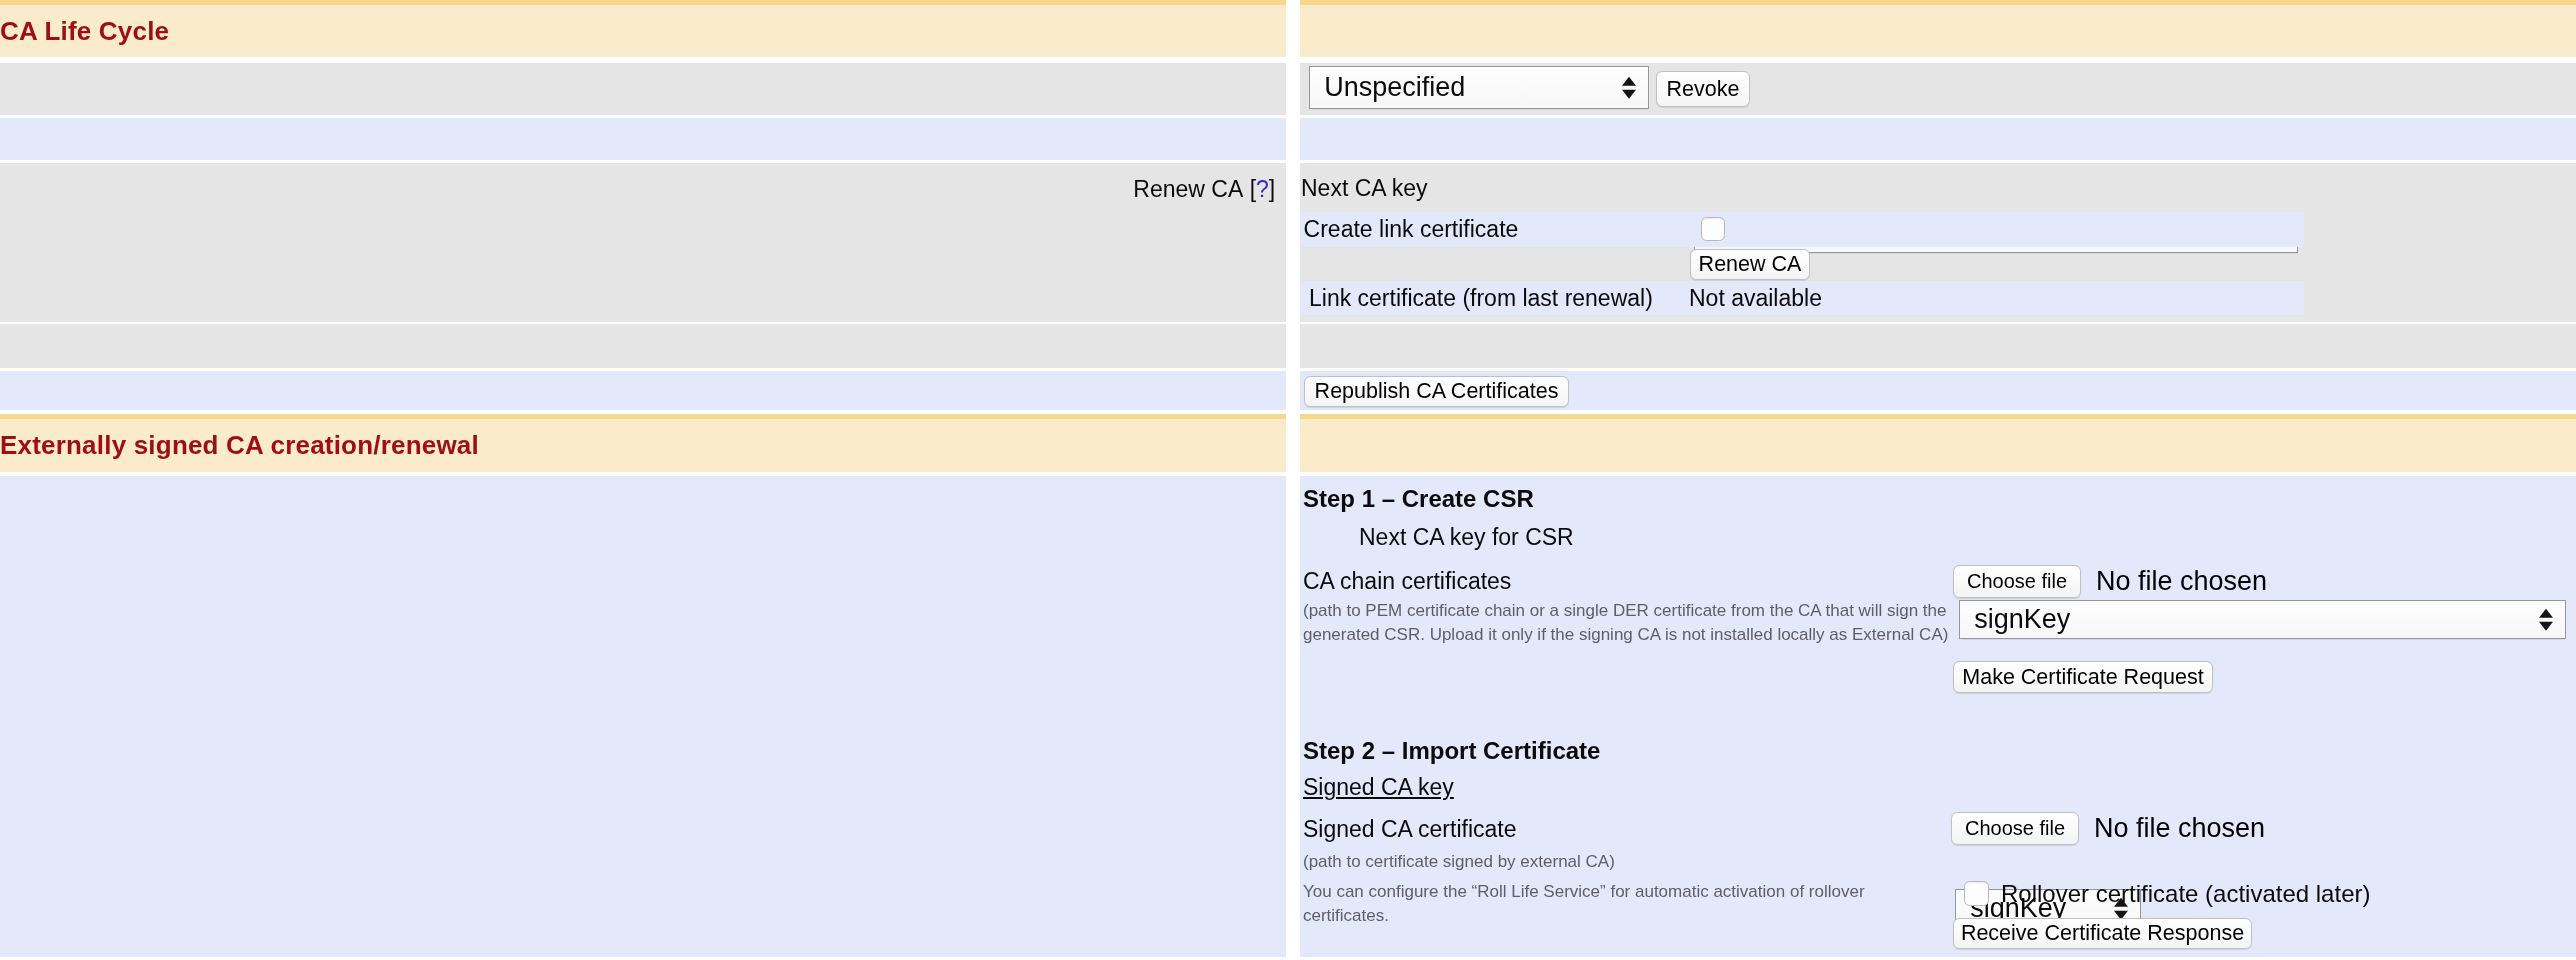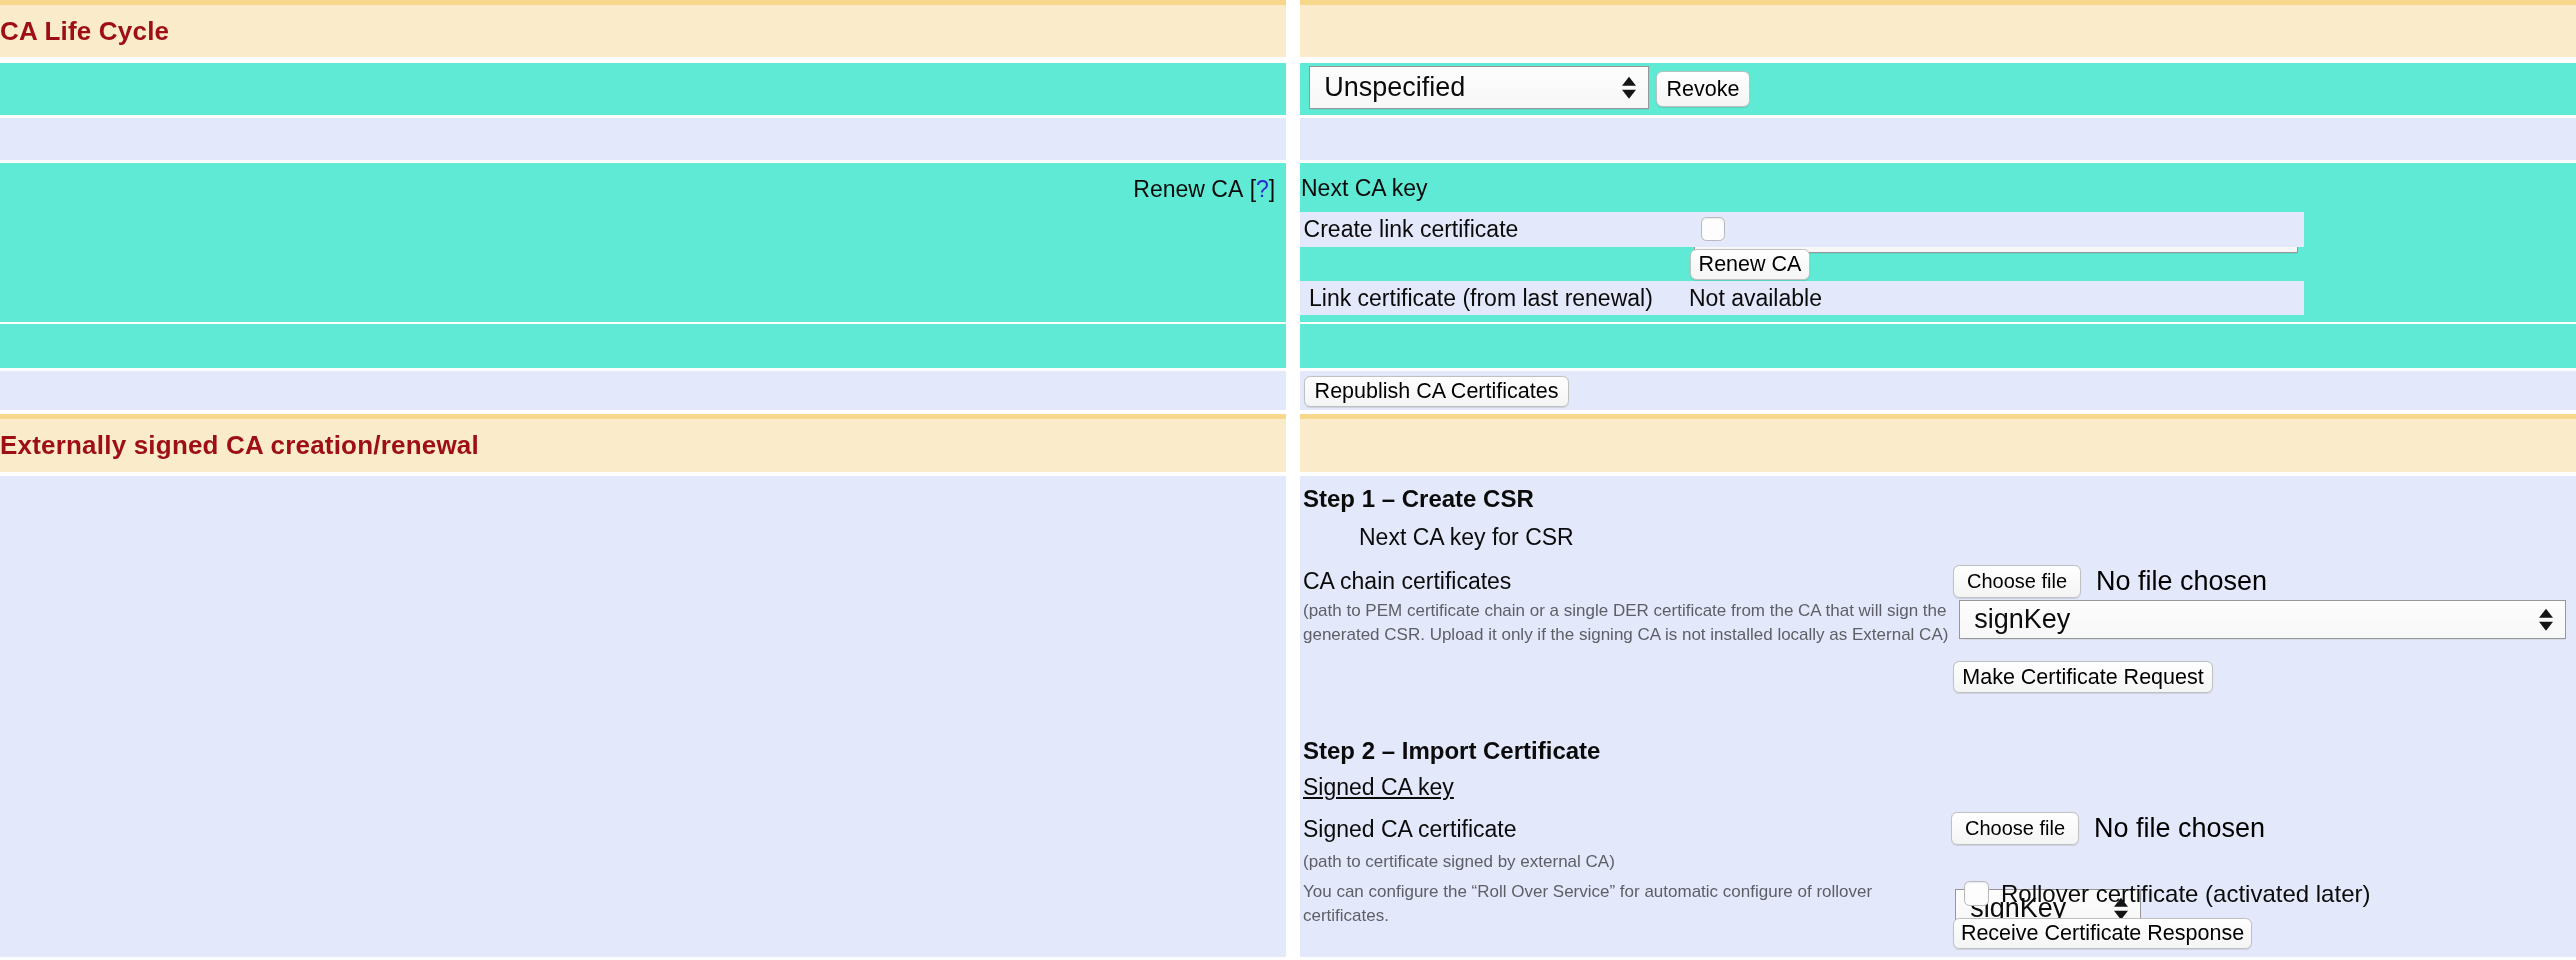--- a/index.html
+++ b/index.html
@@ -7,21 +7,21 @@
   .page {
     position:relative; width:2576px; height:961px; overflow:hidden;
     font-family:"Liberation Sans", sans-serif; color:#0b0b0b; background:#ffffff;
   }
   .abs { position:absolute; }
 
   
   .hdr-cell { background:#FAEBCB; border-top:5.4px solid #F6D78C; display:flex; align-items:center; }
   .hdr-left { justify-content:flex-start; padding-right:10.8px; }
   .hdr-title { color:#9D0F14; font-size:26px; font-weight:bold; letter-spacing:0.2px; }
-  .row-light { background:#5eead4; }
+  .row-light { background:#e5e5e5; }
   .row-lav   { background:#E3E8FA; }
 
   .lbl  { font-size:23px; color:#0b0b0b; }
   .val  { font-size:23px; color:#0b0b0b; }
   .help { font-size:17px; line-height:24px; color:#5E5E66; }
   .step-h { font-size:24px; font-weight:bold; }
 
   
   .select {
     background:linear-gradient(#fdfdfd,#f7f7f7);
@@ -147,20 +147,20 @@
         <i class="down"></i>
       </span>
   </div>
 
   <div class="abs lbl" style="left:1303px; top:816px;">Signed CA certificate</div>
   <div class="abs btn btn-sm" style="left:1951px; top:812px; width:128px; height:33px;">Choose file</div>
   <div class="abs nofile" style="left:2094px; top:812px; height:33px; display:flex; align-items:center;">No file chosen</div>
 
   <div class="abs help" style="left:1303px; top:850px; width:807px;">(path to certificate signed by external CA)</div>
 
-  <div class="abs help" style="left:1303px; top:880px; width:627px;">You can configure the “Roll Over Service” for automatic configure of rollover certificates.</div>
+  <div class="abs help" style="left:1303px; top:880px; width:627px;">You can configure the “Roll Life Service” for automatic activation of rollover certificates.</div>
   <span class="abs checkbox" style="left:1964px; top:881px; width:25px; height:25px;"></span>
   <div class="abs" style="left:2001px; top:880px; font-size:24px;">Rollover certificate (activated later)</div>
 
   <div class="abs btn" style="left:1953px; top:918px; width:299px; height:30.5px;">Receive Certificate Response</div>
 
 </div>
 
 
 </body></html>

